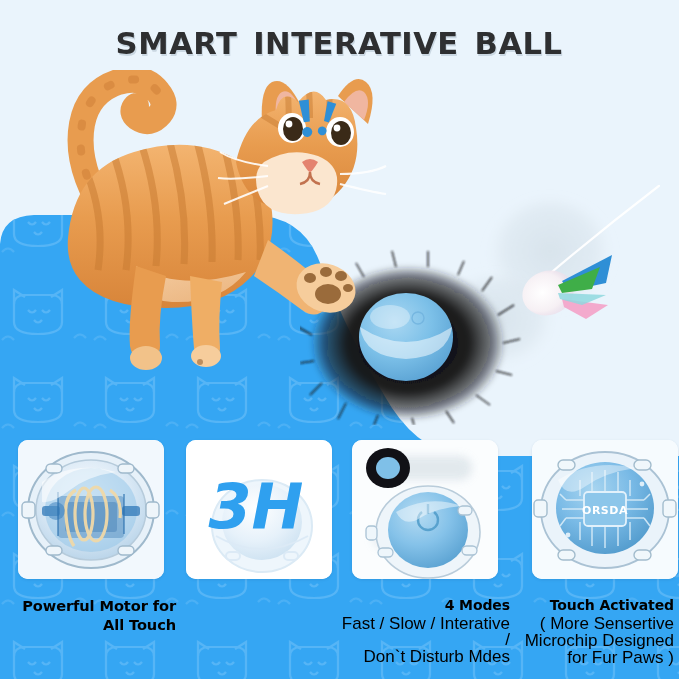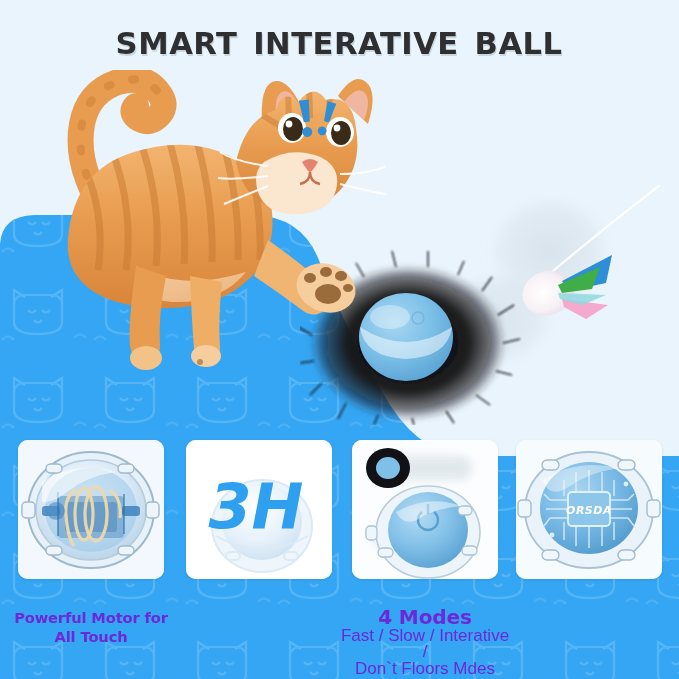--- a/index.html
+++ b/index.html
@@ -43,33 +43,33 @@
   
   .cards{position:absolute;left:0;top:440px;width:611px;height:140px;z-index:12;}
   .card{
     position:absolute;top:0;width:146px;height:139px;
     background:#ffffff;border-radius:10px;overflow:hidden;
     box-shadow:0 1px 3px rgba(20,60,100,.13);
   }
   .card.c1{left:18px;}
   .card.c2{left:186px;}
   .card.c3{left:352px;}
-  .card.c4{left:516px;font-style:italic;}
+  .card.c4{left:532px;}
   .card svg{display:block;width:100%;height:100%;}
 
   
   .labels{position:absolute;left:0;top:596px;width:679px;height:83px;z-index:12;}
-  .lab{position:absolute;top:12px;width:170px;text-align:center;color:#6d28d9;}
+  .lab{position:absolute;top:0;width:170px;text-align:right;color:#000000;}
   .lab.l1{left:6px;}
   .lab.l2{left:174px;}
   .lab.l3{left:340px;}
   .lab.l4{left:504px;}
   .lab .hd{
     font-family:"DejaVu Sans", sans-serif;
-    font-weight:700;font-size:20px;line-height:19px;
+    font-weight:700;font-size:14px;line-height:19px;
     letter-spacing:-.1px;
   }
   .lab .sub{
     font-family:"Liberation Sans", sans-serif;
     font-weight:400;font-size:17px;line-height:16px;
     margin-top:1px;
   }
   .lab.l1 .hd,.lab.l2 .hd{font-size:14.6px;}
   .lab.l2 .hd{line-height:19.5px;}
 </style>
@@ -448,18 +448,24 @@
 
     <div class="lab l1">
       <div class="hd">Powerful Motor for</div>
       <div class="hd">All Touch</div>
     </div>
 
 
     <div class="lab l3">
       <div class="hd">4 Modes</div>
       <div class="sub">Fast / Slow / Interative /</div>
-      <div class="sub">Don`t Floors Mdes</div>
-    </div>
-
+      <div class="sub">Don`t Disturb Mdes</div>
+    </div>
+
+    <div class="lab l4">
+      <div class="hd">Touch Activated</div>
+      <div class="sub">( More Sensertive</div>
+      <div class="sub">Microchip Designed</div>
+      <div class="sub">for Fur Paws )</div>
+    </div>
   </div>
 
 </div>
 
 </body></html>

